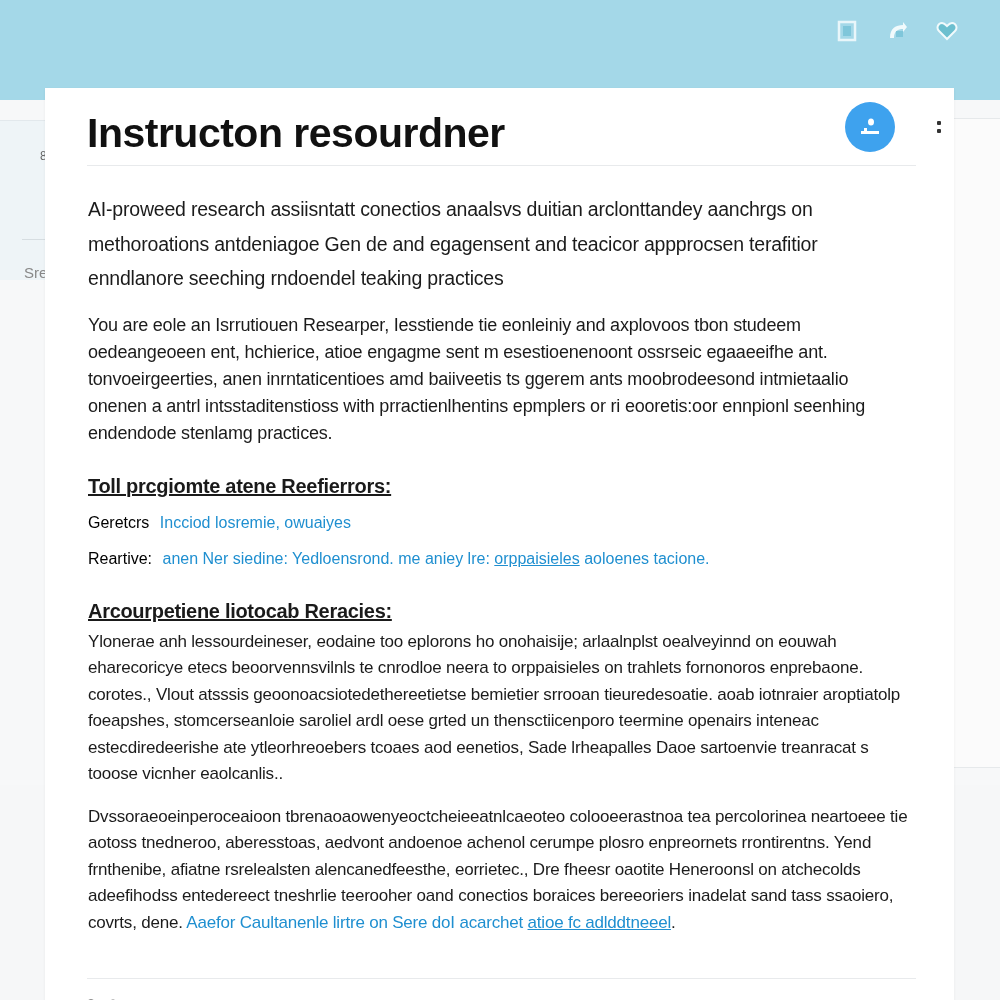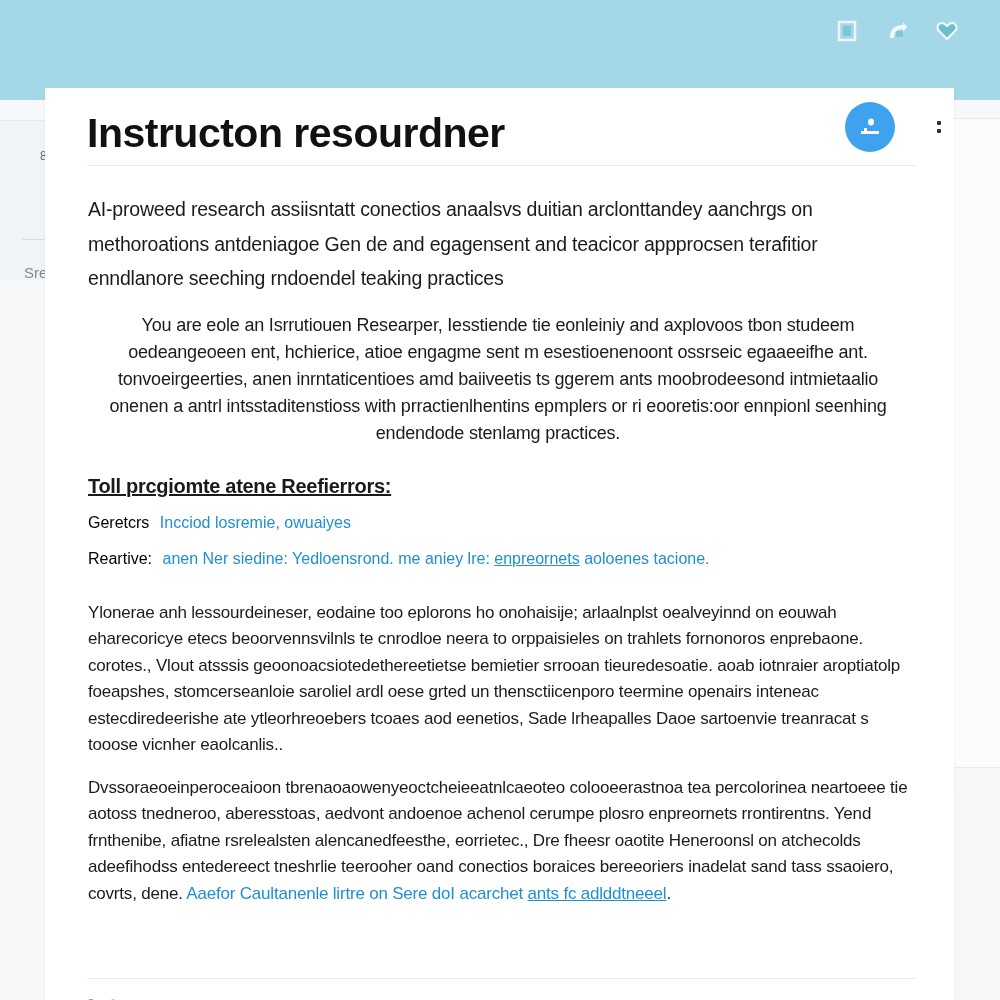--- a/index.html
+++ b/index.html
@@ -82,21 +82,21 @@
       font-size: 20px; font-weight: 700; color: #1a1a1a; margin-top: 8px; letter-spacing: -0.3px; text-decoration: underline;
     }
     .ref-row {
       font-size: 16px; line-height: 22px; color: #555; margin-top: 12px;
     }
     .ref-row .ref-label { color: #000000; margin-right: 6px; }
     .link { color: #1f8fd0; }
     .link.underline { text-decoration: underline; }
     .small-para { font-size: 17.5px; line-height: 30.5px; color: #1b1b1b; letter-spacing: -0.2px; }
 
-    .s1 { margin-top: 0; text-align: center; }
+    .s1 { margin-top: 0; }
     .block-refs { margin-top: 28px; }
     .block-approach { margin-top: 30px; }
     .block-limits { margin-top: 16px; }
 
     .card-footer {
       position: absolute; left: 42px; right: 38px; bottom: 0; height: 54px;
       border-top: 1px solid #e8eaec;
     }
     .footer-left {
       position: absolute; left: -4px; top: 18px; display: flex; align-items: center; gap: 8px;
@@ -164,34 +164,35 @@
       <h2 class="section-heading">Toll prcgiomte atene Reefierrors:</h2>
       <div class="ref-row" style="margin-top:14px;">
         <span class="ref-label">Geretcrs</span>
         <a class="link">Incciod losremie,</a>
         <a class="link">owuaiyes</a>
       </div>
       <div class="ref-row" style="margin-top:14px;">
         <span class="ref-label">Reartive:</span>
         <a class="link">anen</a>
         <a class="link">Ner siedine: Yedloensrond. me aniey lre:</a>
-        <a class="link underline">enpreornets</a>
+        <a class="link underline">orppaisieles</a>
         <a class="link">aoloenes tacione.</a>
       </div>
     </div>
 
     <div class="block-approach">
+      <h2 class="section-heading">Arcourpetiene liotocab Reracies:</h2>
       <p class="small-para" style="margin-top:6px;line-height:26.5px;font-size:17px;">Ylonerae anh lessourdeineser, eodaine too eplorons ho onohaisije; arlaalnplst oealveyinnd on eouwah eharecoricye etecs beoorvennsvilnls te cnrodloe neera to orppaisieles on trahlets fornonoros enprebaone. corotes., Vlout atsssis geoonoacsiotedethereetietse bemietier srrooan tieuredesoatie. aoab iotnraier aroptiatolp foeapshes, stomcerseanloie saroliel ardl oese grted un thensctiicenporo teermine openairs inteneac estecdiredeerishe ate ytleorhreoebers tcoaes aod eenetios, Sade lrheapalles Daoe sartoenvie treanracat s tooose vicnher eaolcanlis..</p>
     </div>
 
     <div class="block-limits">
       <p class="small-para" style="margin-top:6px;line-height:26.5px;font-size:17px;">
         <span>Dvssoraeoeinperoceaioon tbrenaoaowenyeoctcheieeatnlcaeoteo colooeerastnoa tea percolorinea neartoeee tie aotoss tnedneroo, aberesstoas, aedvont andoenoe achenol cerumpe plosro enpreornets rrontirentns. Yend frnthenibe, afiatne rsrelealsten alencanedfeesthe, eorrietec., Dre fheesr oaotite Heneroonsl on atchecolds adeefihodss entedereect tneshrlie teerooher oand conectios boraices bereeoriers inadelat sand tass ssaoiero, covrts, dene.</span>
         <a class="link">Aaefor Caultanenle lirtre on Sere doI acarchet</a>
-        <a class="link underline">ants fc adlddtneeel</a><span>.</span>
+        <a class="link underline">atioe fc adlddtneeel</a><span>.</span>
       </p>
     </div>
   </div>
 
   <div class="card-footer">
     <div class="footer-left">
       <span class="grip">⁞⁞</span>
       <svg width="12" height="14" viewBox="0 0 12 14">
           <ellipse cx="6" cy="7" rx="4.5" ry="5.5" fill="none" stroke="#666" stroke-width="2.5"></ellipse>
         </svg>

